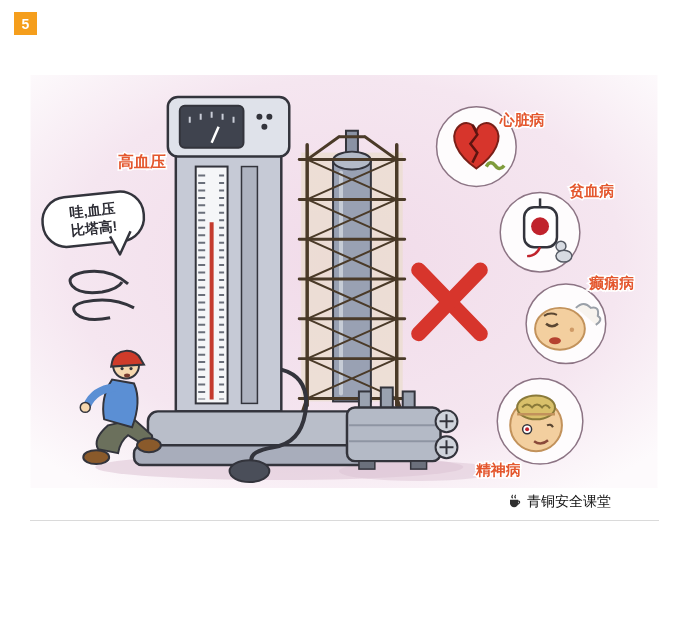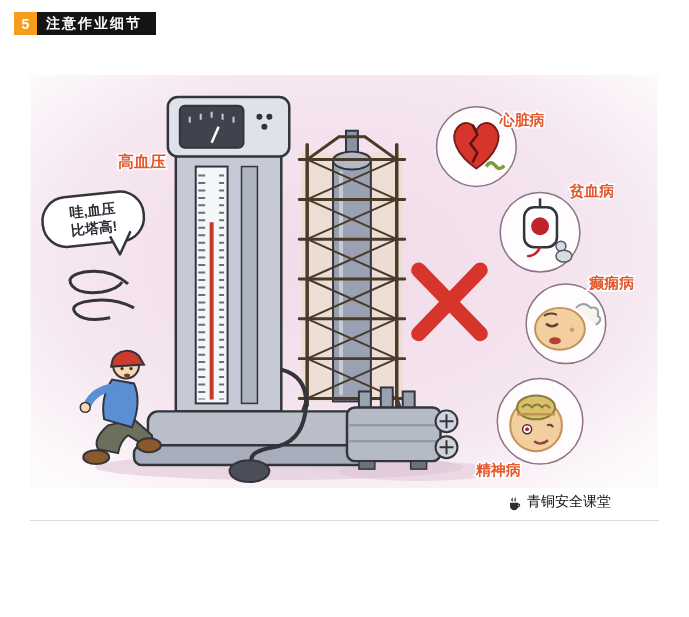--- a/index.html
+++ b/index.html
@@ -18,21 +18,21 @@
     background: var(--header-bar, #141414); color: #fff; font-weight: bold; font-size: 14px;
     display: flex; align-items: center; padding: 0 14px 0 9px; letter-spacing: 2px;
   }
   .body-text {
     margin: 38px 16px 0 14px; font-size: 15px; color: var(--body-text, #4d4d4d);
     line-height: 1.75; letter-spacing: 0.3px;
   }
   .illustration { margin: 40px 0 0 30px; width: 628px; height: 413px; }
   .illustration svg { display: block; }
   .footer { display: flex; justify-content: flex-end; margin: 5px 78px 0 0; }
-  .brand { display: flex; align-items: flex-end; gap: 5px; font-size: 14px; color: #111; }
+  .brand { display: flex; align-items: flex-start; gap: 5px; font-size: 14px; color: #111; }
   .divider { border-top: 1px solid #dadada; margin: 9px 30px 0 30px; }
 
   svg text { font-family: inherit; }
   .disease-label {
     fill: var(--label-accent, #e4572e); font-size: 15px; font-weight: bold;
     paint-order: stroke; stroke: #ffffff; stroke-width: 3px;
   }
   .bp-label {
     fill: var(--label-accent, #e4572e); font-size: 16px; font-weight: bold;
     paint-order: stroke; stroke: #ffffff; stroke-width: 3px;
@@ -40,21 +40,20 @@
   .speech-text { fill: #2b2b33; font-size: 14px; font-weight: bold; }
   .cross-line { stroke: var(--cross, #d7352c); stroke-width: 15; stroke-linecap: round; }
 </style>
 </head>
 <body>
 
 <div class="page">
 
   <header class="section-header">
     <span class="badge">5</span>
-    <span class="title-bar">注意作业细节</span>
   </header>
 
 
   <figure class="illustration">
     <svg viewBox="0 0 630 415" width="628" height="413">
       <defs>
         <radialGradient id="bgGrad" cx="50%" cy="45%" r="68%">
           <stop offset="0%" stop-color="#f1dbe9"></stop>
           <stop offset="65%" stop-color="#f5e6f0"></stop>
           <stop offset="100%" stop-color="#fdfafc"></stop>

